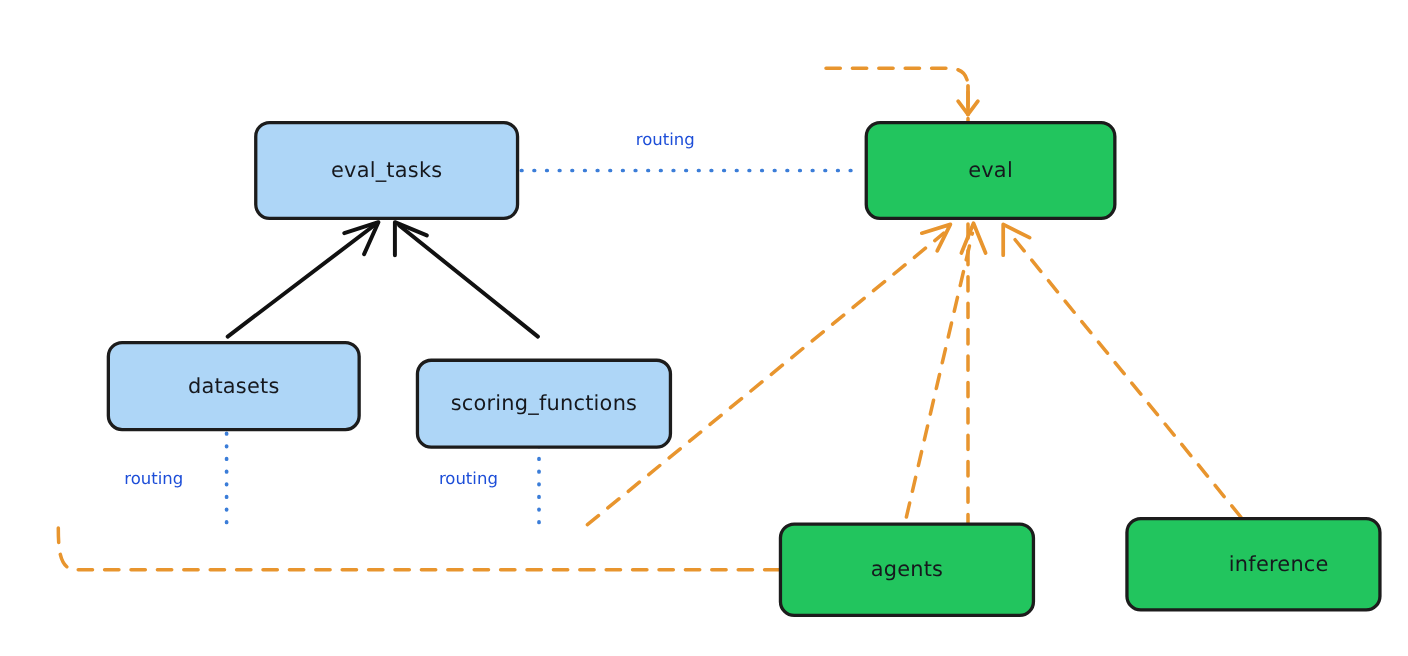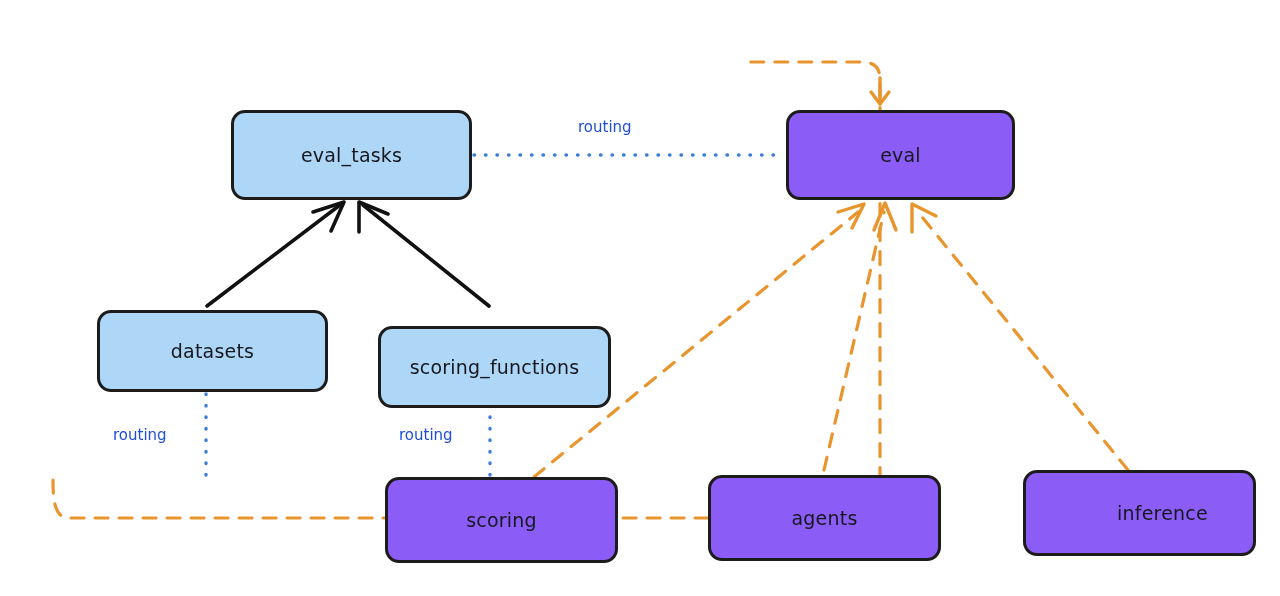--- a/index.html
+++ b/index.html
@@ -38,21 +38,21 @@
     font-size: 19px;
     color: #16181d;
     letter-spacing: 0.2px;
     text-align: center;
     user-select: none;
   }
   .node.api {
     background: #aed6f7;
   }
   .node.provider {
-    background: #8b5cf6;
+    background: #22c55e;
   }
   .node .node-label {
     display: block;
     line-height: 1.1;
     padding: 0 6px;
     white-space: nowrap;
   }
   .edge-label {
     position: absolute;
     font-family: "DejaVu Sans", sans-serif;
@@ -125,23 +125,20 @@
 
   <div class="node api" style="left:97px; top:310px; width:231px; height:82px;">
     <span class="node-label">datasets</span>
   </div>
 
   <div class="node api" style="left:378px; top:310px; width:233px; height:82px;margin-top:16px;">
     <span class="node-label">scoring_functions</span>
   </div>
 
 
-  <div class="node provider" style="left:385px; top:477px; width:233px; height:86px;">
-    <span class="node-label">scoring</span>
-  </div>
 
   <div class="node provider" style="left:708px; top:475px; width:233px; height:86px;">
     <span class="node-label">agents</span>
   </div>
 
   <div class="node provider" style="left:1023px; top:470px; width:233px; height:86px;padding-left:46px;">
     <span class="node-label">inference</span>
   </div>
 
   <span class="edge-label" style="left:578px; top:118px;">routing</span>

